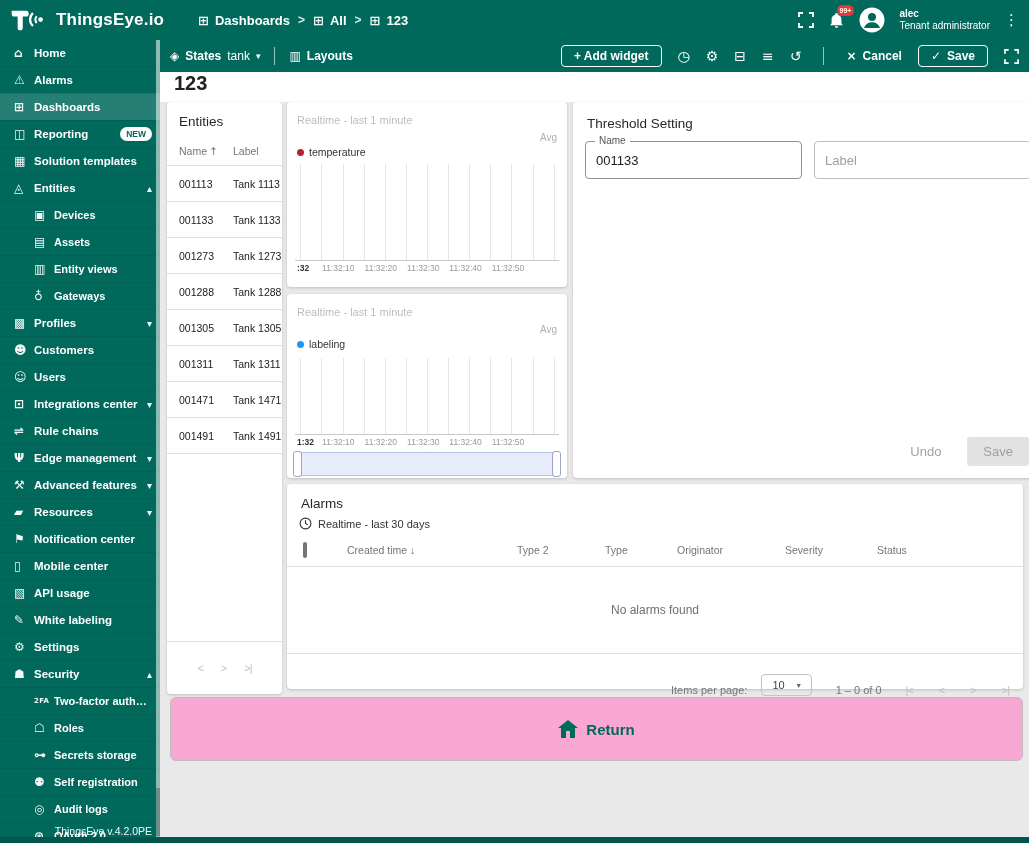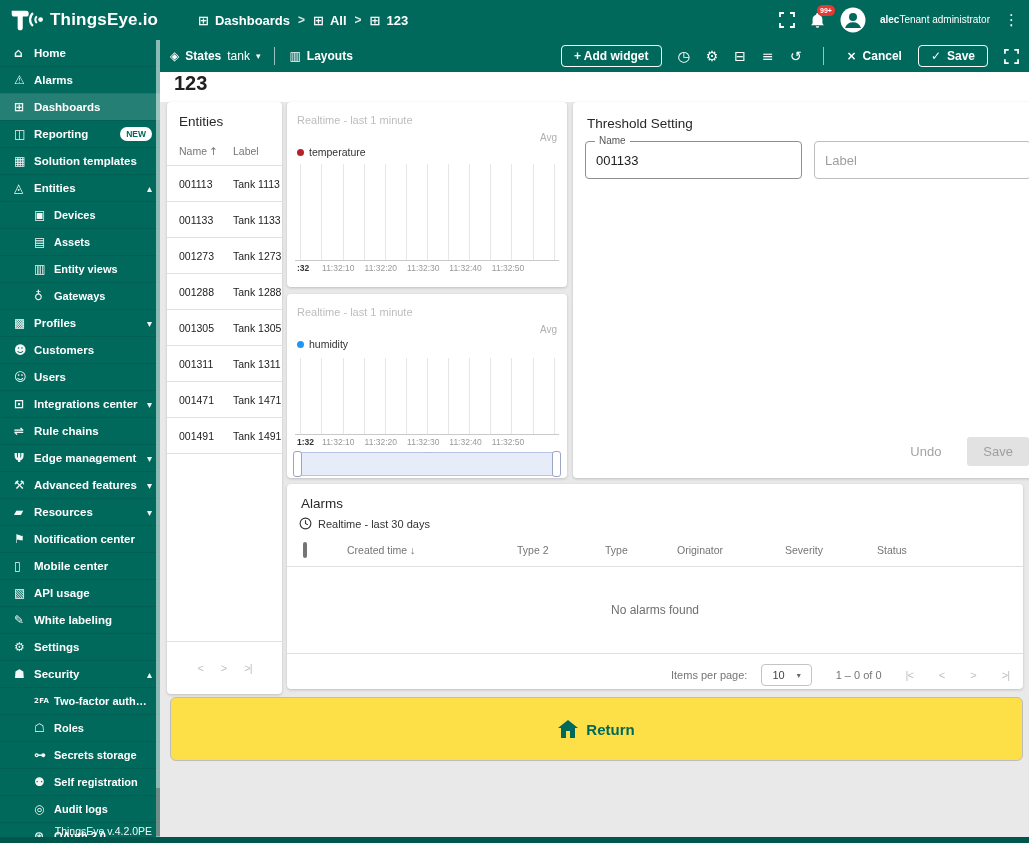--- a/index.html
+++ b/index.html
@@ -2,32 +2,32 @@
 <html><head>
 <meta charset="utf-8">
 <style>
   html,body{margin:0;padding:0;background:#e9e9e9;font-family:"Liberation Sans",sans-serif;}
   .app{position:relative;width:1029px;height:843px;overflow:hidden;background:#e9e9e9;}
   .glyph{font-family:"DejaVu Sans",sans-serif;font-style:normal;}
 
   
   .topbar{position:absolute;left:0;top:0;width:1029px;height:40px;background:#00695c;color:#fff;
           display:flex;align-items:center;z-index:5;}
-  .logo{display:flex;align-items:center;gap:6px;width:170px;padding-left:10px;cursor:pointer;}
+  .logo{display:flex;align-items:center;gap:12px;width:170px;padding-left:10px;cursor:pointer;}
   .logo-text{font-size:17px;font-weight:700;letter-spacing:.2px;}
   .breadcrumb{display:flex;align-items:center;gap:8px;font-size:13px;font-weight:600;margin-left:18px;flex:1;}
   .bc-item{display:flex;align-items:center;gap:6px;cursor:pointer;}
   .bc-icon{font-size:13px;opacity:.95;}
   .bc-sep{opacity:.85;font-size:12px;}
   .top-right{display:flex;align-items:center;gap:14px;padding-right:10px;}
   .icon-btn{background:none;border:none;color:#fff;cursor:pointer;display:flex;align-items:center;padding:0;}
   .bell-wrap{position:relative;}
   .bell-badge{position:absolute;top:-6px;right:-9px;background:#e53935;color:#fff;border-radius:8px;
               font-size:7px;font-weight:700;padding:2px 3px;line-height:1;}
-  .user-block{display:flex;flex-direction:row;line-height:1.25;font-size:10px;}
+  .user-block{display:flex;flex-direction:column;line-height:1.25;font-size:10px;}
   .user-name{font-weight:600;}
   .kebab{font-size:15px;}
 
   
   .sidebar{position:absolute;left:0;top:40px;width:160px;height:803px;background:#00695c;color:#fff;z-index:4;}
   .sb-nav{position:absolute;left:0;top:0;right:0;}
   .sb-item{display:flex;align-items:center;height:26px;padding:0 8px 0 14px;cursor:pointer;
            border-top:1px solid rgba(0,0,0,0.08);font-size:11.5px;font-weight:600;}
   .sb-item:first-child{border-top:none;}
   .sb-item.selected{background:rgba(255,255,255,0.15);}
@@ -110,28 +110,28 @@
   .save-btn-dis{background:#e2e2e2;border:none;color:#9f9f9f;font-size:13px;font-family:inherit;border-radius:3px;padding:7px 16px;cursor:default;}
 
   
   .alarms-card{left:127px;top:428px;width:736px;height:205px;}
   .al-title{font-size:13.5px;color:#282828;padding:12px 0 0 14px;}
   .al-sub{display:flex;align-items:center;gap:6px;font-size:11px;color:#333;padding:6px 0 0 12px;cursor:pointer;}
   .al-head{display:flex;align-items:center;padding:14px 0 10px 16px;font-size:10.5px;color:#757575;border-bottom:1px solid #e0e0e0;}
   .checkbox{width:15px;height:15px;border:2px solid #757575;border-radius:2px;cursor:pointer;flex:none;}
   .al-col{flex:none;}
   .al-empty{height:86px;display:flex;align-items:center;justify-content:center;font-size:12px;color:#6f6f6f;border-bottom:1px solid #e0e0e0;}
-  .al-foot{display:flex;align-items:center;justify-content:flex-end;gap:14px;height:42px;padding-right:14px;font-size:11px;color:#757575;}
+  .al-foot{display:flex;align-items:flex-end;justify-content:flex-end;gap:14px;height:42px;padding-right:14px;font-size:11px;color:#757575;}
   .pp-select{display:flex;align-items:center;gap:12px;border:1px solid #c4c4c4;border-radius:4px;padding:4px 10px;cursor:pointer;color:#444;}
   .pp-caret{font-size:8px;color:#666;}
   .al-range{margin:0 10px;}
   .al-pg{display:flex;gap:26px;color:#c0c0c0;font-size:11px;}
 
   
-  .return-card{position:absolute;left:10px;top:641px;width:853px;height:64px;background:#fde047;border:1px solid #bdbdbd;
+  .return-card{position:absolute;left:10px;top:641px;width:853px;height:64px;background:#f9a8d4;border:1px solid #bdbdbd;
                border-radius:6px;box-sizing:border-box;display:flex;align-items:center;justify-content:center;gap:8px;cursor:pointer;}
   .return-label{font-size:15px;font-weight:700;color:#00695c;}
 
   .bottom-strip{position:absolute;left:0;bottom:0;width:1029px;height:6px;background:#00564b;z-index:6;}
 </style>
 </head>
 <body>
 
 <div class="app">
 
@@ -454,21 +454,21 @@
           <span class="xlab" style="left: 64.6%;">11:32:40</span>
           <span class="xlab" style="left: 80.7%;">11:32:50</span>
         </div>
     </section>
 
     <section class="card chart-card chart-2">
       <div class="ch-sub">Realtime - last 1 minute</div>
       <div class="ch-agg">Avg</div>
       <div class="ch-legend">
         <span class="legend-dot" style="background: rgb(33, 150, 243);"></span>
-        <span class="legend-label">humidity</span>
+        <span class="legend-label">labeling</span>
       </div>
       <div class="ch-grid">
           <div class="gridline" style="left: 2%;"></div>
           <div class="gridline" style="left: 10%;"></div>
           <div class="gridline" style="left: 18%;"></div>
           <div class="gridline" style="left: 26%;"></div>
           <div class="gridline" style="left: 34%;"></div>
           <div class="gridline" style="left: 42%;"></div>
           <div class="gridline" style="left: 50%;"></div>
           <div class="gridline" style="left: 58%;"></div>

